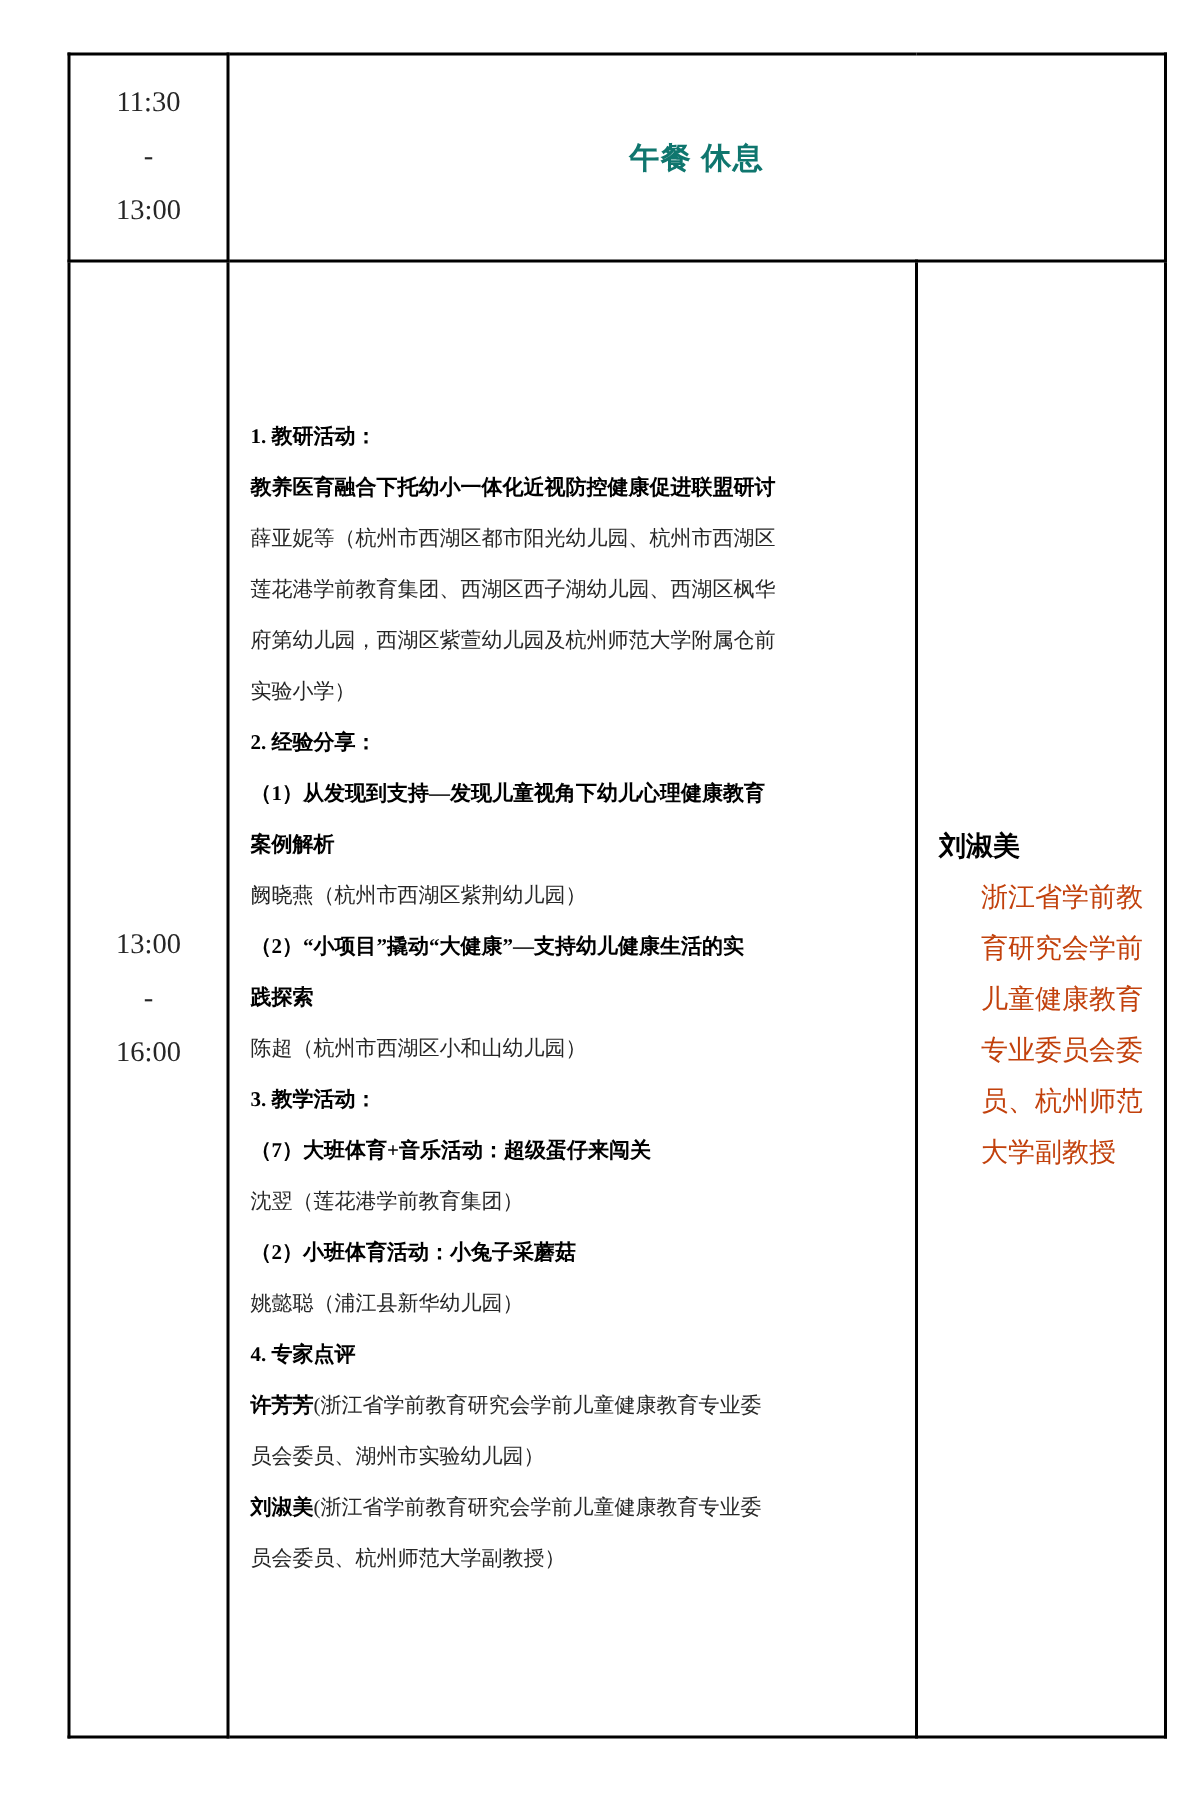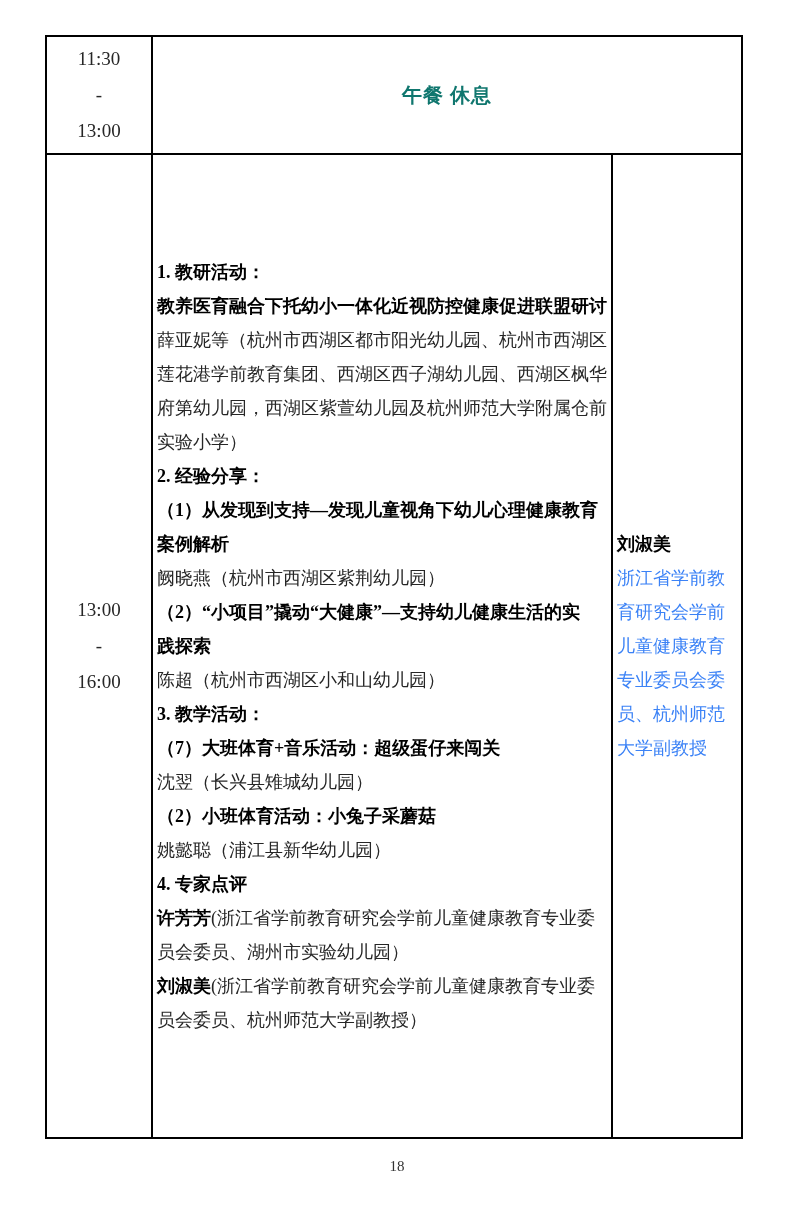--- a/index.html
+++ b/index.html
@@ -22,21 +22,21 @@
   }
   table.schedule {
     position: absolute;
     left: 45px;
     top: 35px;
     border-collapse: collapse;
     table-layout: fixed;
   }
   table.schedule td {
     border: 2px solid #000000;
-    padding: 4px;
+    padding: 14px;
     vertical-align: middle;
     background: #ffffff;
   }
   .time-cell {
     text-align: center;
     font-size: 19px;
     color: #262626;
   }
   .time-cell .tline {
     line-height: 36px;
@@ -45,21 +45,21 @@
     text-align: center;
   }
   .lunch-label {
     font-weight: bold;
     color: #0f766e;
     font-size: 20px;
     letter-spacing: 1px;
   }
   .content-cell {
     padding: 0 4px 0 9px;
-    font-size: 18px;
+    font-size: 14px;
     margin-left: 40px;
   }
   .content-cell .line {
     line-height: 34px;
     white-space: nowrap;
     color: #262626;
   }
   .content-cell .line .b {
     font-weight: bold;
     color: #000000;
@@ -70,21 +70,22 @@
   }
   .expert-name {
     font-weight: bold;
     color: #000000;
     line-height: 34px;
     white-space: nowrap;
   }
   .expert-line {
     line-height: 34px;
     white-space: nowrap;
-    color: #3b82f6;
+    color: #c2410c;
+    margin-left: 28px;
   }
   .page-number {
     position: absolute;
     left: 0;
     width: 794px;
     top: 1158px;
     text-align: center;
     font-size: 15px;
     color: #333333;
   }
@@ -127,21 +128,21 @@
               <div class="line"><span>实验小学）</span></div>
               <div class="line"><span class="b">2. 经验分享：</span></div>
               <div class="line"><span class="b">（1）从发现到支持—发现儿童视角下幼儿心理健康教育</span></div>
               <div class="line"><span class="b">案例解析</span></div>
               <div class="line"><span>阙晓燕（杭州市西湖区紫荆幼儿园）</span></div>
               <div class="line"><span class="b">（2）“小项目”撬动“大健康”—支持幼儿健康生活的实</span></div>
               <div class="line"><span class="b">践探索</span></div>
               <div class="line"><span>陈超（杭州市西湖区小和山幼儿园）</span></div>
               <div class="line"><span class="b">3. 教学活动：</span></div>
               <div class="line"><span class="b">（7）大班体育+音乐活动：超级蛋仔来闯关</span></div>
-              <div class="line"><span>沈翌（长兴县雉城幼儿园）</span></div>
+              <div class="line"><span>沈翌（莲花港学前教育集团）</span></div>
               <div class="line"><span class="b">（2）小班体育活动：小兔子采蘑菇</span></div>
               <div class="line"><span>姚懿聪（浦江县新华幼儿园）</span></div>
               <div class="line"><span class="b">4. 专家点评</span></div>
               <div class="line"><span class="b">许芳芳</span><span>(浙江省学前教育研究会学前儿童健康教育专业委</span></div>
               <div class="line"><span>员会委员、湖州市实验幼儿园）</span></div>
               <div class="line"><span class="b">刘淑美</span><span>(浙江省学前教育研究会学前儿童健康教育专业委</span></div>
               <div class="line"><span>员会委员、杭州师范大学副教授）</span></div>
             </div>
       </td>
       <td class="expert-cell">
@@ -152,15 +153,14 @@
               <div class="expert-line">儿童健康教育</div>
               <div class="expert-line">专业委员会委</div>
               <div class="expert-line">员、杭州师范</div>
               <div class="expert-line">大学副教授</div>
             </div>
       </td>
     </tr>
   </tbody>
     </table>
 
-  <div class="page-number">18</div>
 
 </div>
 
 </body></html>

